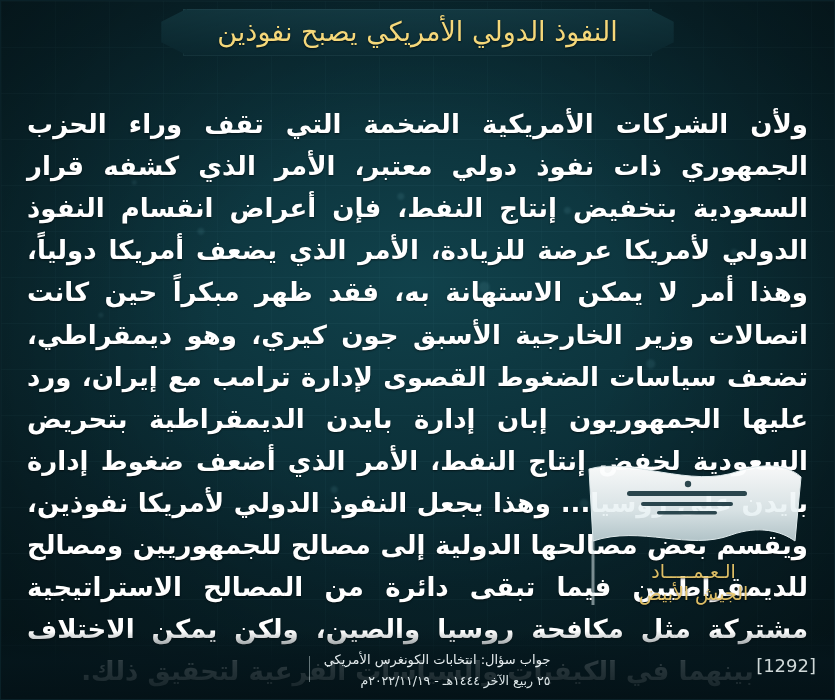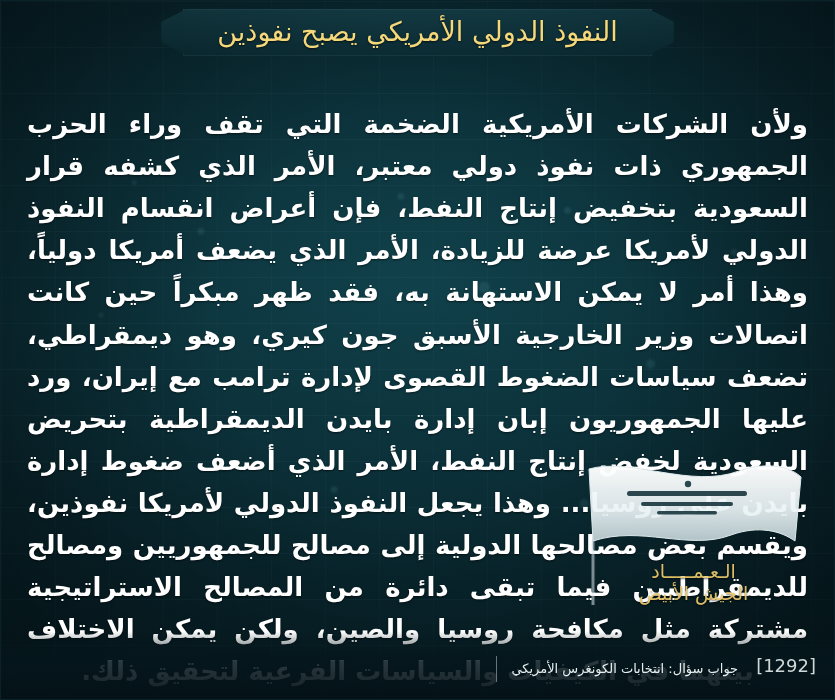--- a/index.html
+++ b/index.html
@@ -168,20 +168,21 @@
     padding-left: 0;
     margin-right: 18px;
     margin-left: 18px;
     direction: ltr;
     white-space: nowrap;
   }
   .footer-center {
     flex: 1;
     display: flex;
     align-items: center;
+    justify-content: center;
     gap: 14px;
     direction: rtl;
     margin-top: 8px;
   }
   .footer-q {
     color: #e7eef0;
     font-size: 13px;
     line-height: 1.5;
     text-align: center;
     direction: rtl;
@@ -245,19 +246,20 @@
     </div>
   </div>
 
   <div class="vignette"></div>
 
   <div class="footer">
     <div class="page-number">[1292]</div>
     <div class="footer-center">
       <div>
         <div class="footer-q">جواب سؤال: انتخابات الكونغرس الأمريكي</div>
+        <div class="footer-date">٢٥ ربيع الآخر ١٤٤٤هـ - ٢٠٢٢/١١/١٩م</div>
       </div>
       <div class="footer-sep"></div>
     </div>
     <div class="footer-spacer"></div>
   </div>
 
 </div>
 
 </body></html>

